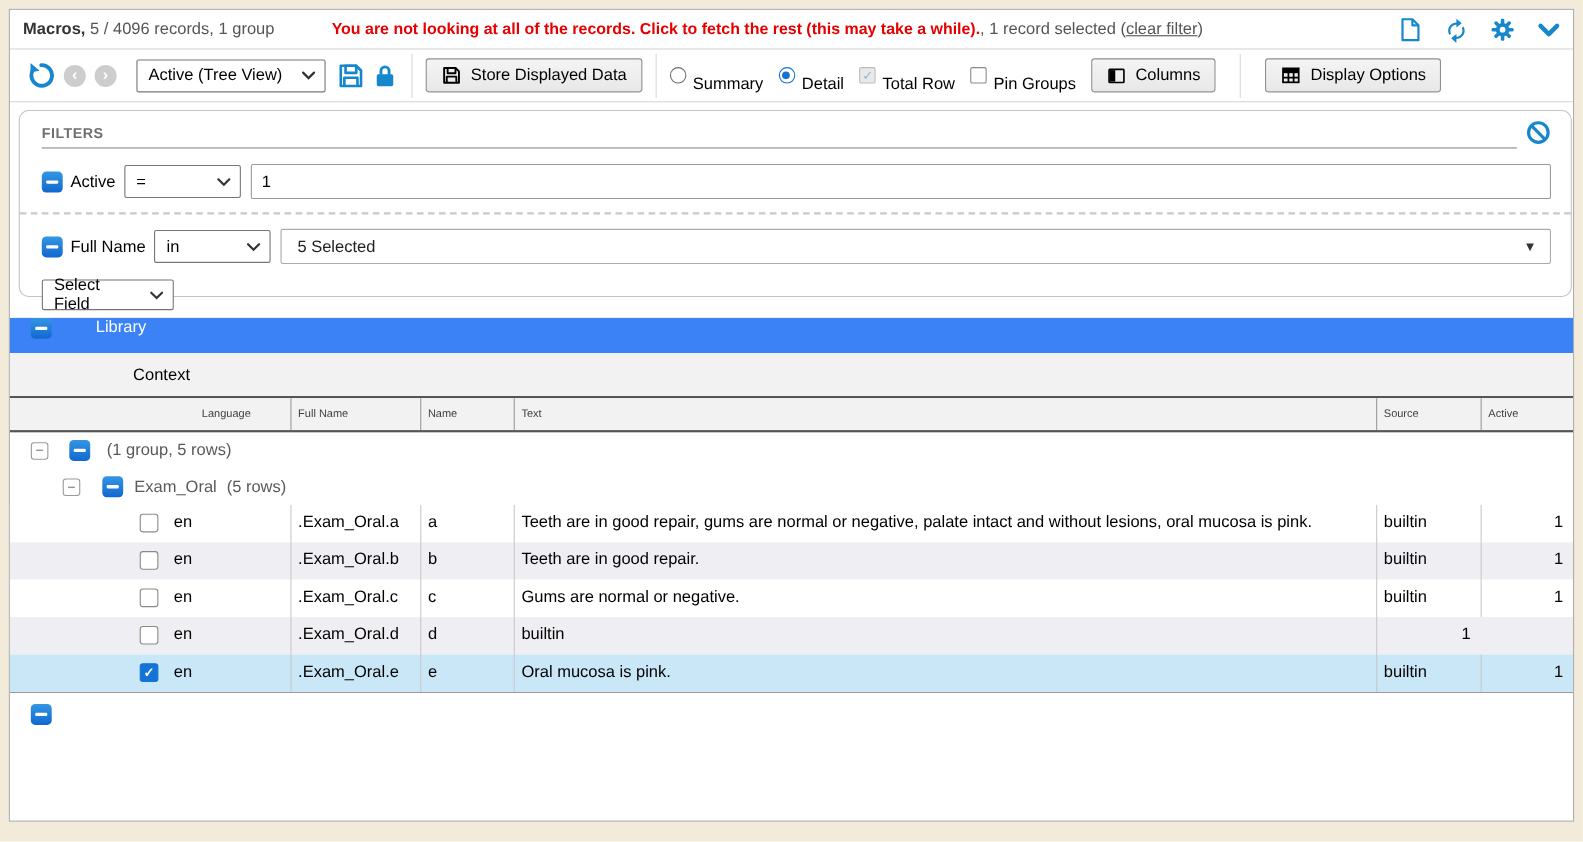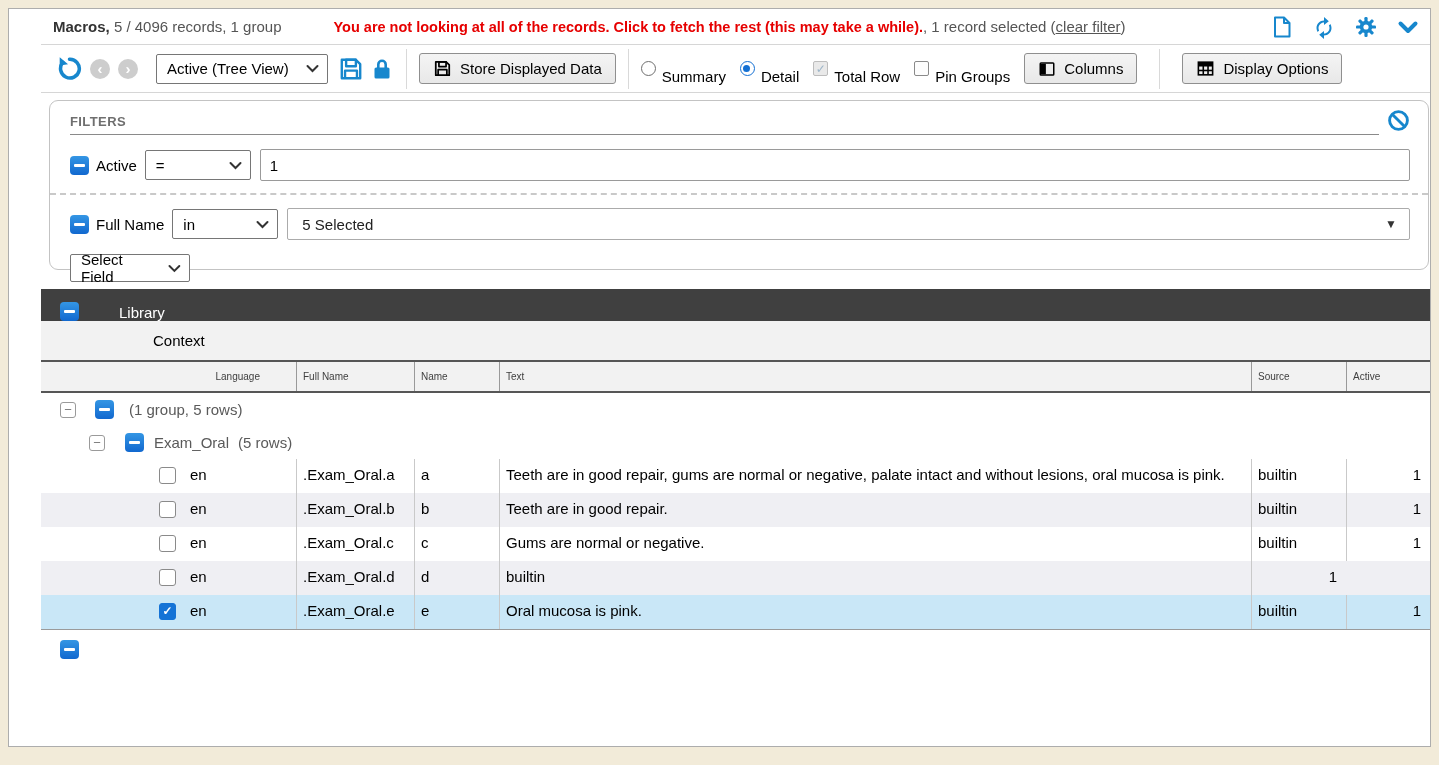--- a/index.html
+++ b/index.html
@@ -4,21 +4,21 @@
 <style>
   * { box-sizing: border-box; margin: 0; padding: 0; }
   html,body { width:1439px; height:765px; overflow:hidden; }
   body {
     background:#f2ebd9;
     font-family:"Liberation Sans", sans-serif;
     font-size:15px; color:#222;
   }
   .app {
     position:relative; margin:8px; width:1423px; height:739px;
-    background:#fff; border:1px solid #adadad;padding-left:32px;
+    background:#fff; border:1px solid #adadad;
   }
 
   
   .header {
     height:36px; display:flex; align-items:center;
     padding:0 10px 0 12px; border-bottom:1px solid #d6d6d6;
     white-space:nowrap;
   }
   .header .title b { color:#333; font-size:15px; }
   .header .title span { color:#555; }
@@ -87,22 +87,22 @@
     flex:1; height:32px; margin-left:9px; border:1px solid #ababab; border-radius:2px;
     background:#fff; display:flex; align-items:center; justify-content:space-between;
     padding:0 12px 0 14px; cursor:pointer;
   }
   .multisel .tri { color:#333; font-size:12px; }
   .dashed-sep { border-top:2px dashed #c9c9c9; margin:12px -18px 0 -20px; }
   .select-field { margin-top:14px; height:28px; width:120px; justify-content:space-between; }
 
   
   .library-bar {
-    margin-top:19px; height:32px; background:#404040; color:#fff;
-    display:flex; align-items:flex-end; padding-left:19px;
+    margin-top:19px; height:32px; background:#3b82f6; color:#fff;
+    display:flex; align-items:flex-start; padding-left:19px;
   }
   .library-bar .lbl { margin-left:40px; font-size:15px; }
   .context-row {
     height:41px; background:#f2f2f2; border-bottom:2px solid #565656;
     display:flex; align-items:center; padding-left:112px; color:#000;
   }
   .grid { display:grid; grid-template-columns:255px 118px 85px 1fr 95px 84px; }
   .col-headers { background:#f2f2f2; border-bottom:2px solid #565656; }
   .col-headers .hcell {
     padding:9px 6px; font-size:10px; color:#404040; border-left:1px solid #9a9a9a; cursor:pointer;

